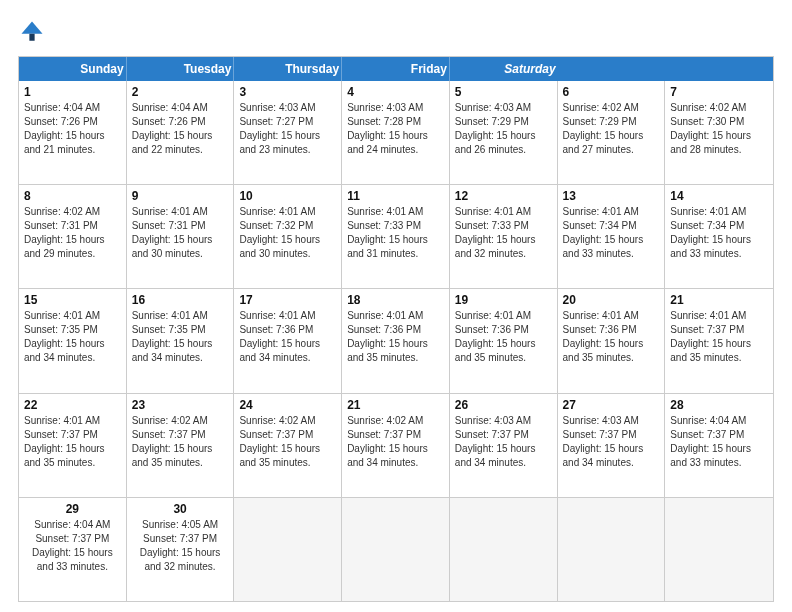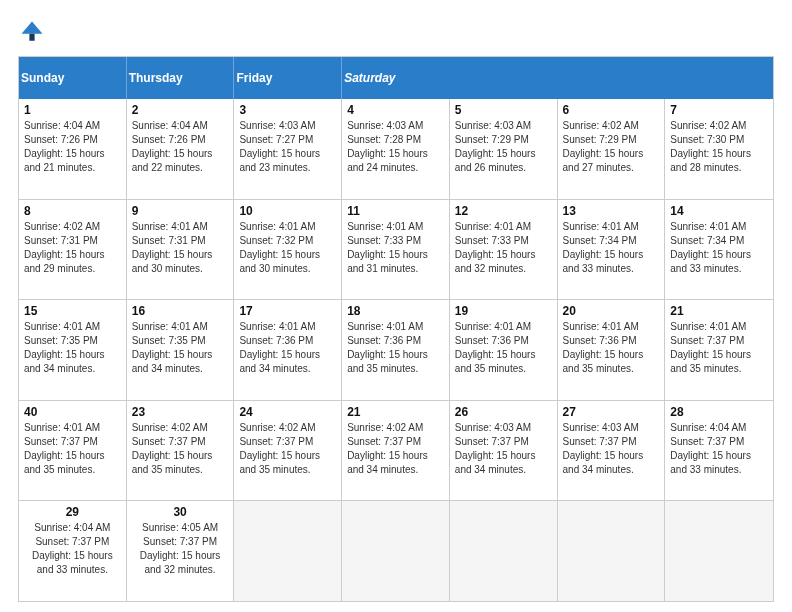--- a/index.html
+++ b/index.html
@@ -59,22 +59,22 @@
     }
     .cal-header {
       display: grid;
       grid-template-columns: repeat(7, 1fr);
       background: #2a7dc9;
     }
     .cal-header-cell {
       color: #fff;
       font-size: 12px;
       font-weight: bold;
-      text-align: left;
-      padding: 14px 2px;
+      text-align: right;
+      padding: 5px 2px;
       border-right: 1px solid rgba(255,255,255,0.3);
     }
     .cal-header-cell:last-child { border-right: none; font-style: italic; }
     .cal-body {
       flex: 1;
       display: flex;
       flex-direction: column;
     }
     .cal-row {
       display: grid;
@@ -124,20 +124,21 @@
     </div>
     <div class="title-block">
       <div class="month-title"></div>
       <div class="subtitle"></div>
     </div>
   </div>
 
   <div class="calendar">
     <div class="cal-header">
     <div class="cal-header-cell">Sunday</div>
+        <div class="cal-header-cell">Tuesday</div>
         <div class="cal-header-cell">Thursday</div>
         <div class="cal-header-cell">Friday</div>
         <div class="cal-header-cell">Saturday</div>
       </div>
     <div class="cal-body">
     <div class="cal-row">
           <div class="cal-cell">
             <span class="day-num">1</span>
             <div class="cell-text">Sunrise: 4:04 AM<br>Sunset: 7:26 PM<br>Daylight: 15 hours<br>and 21 minutes.</div>
           </div>
@@ -221,21 +222,21 @@
             <span class="day-num">20</span>
             <div class="cell-text">Sunrise: 4:01 AM<br>Sunset: 7:36 PM<br>Daylight: 15 hours<br>and 35 minutes.</div>
           </div>
           <div class="cal-cell">
             <span class="day-num">21</span>
             <div class="cell-text">Sunrise: 4:01 AM<br>Sunset: 7:37 PM<br>Daylight: 15 hours<br>and 35 minutes.</div>
           </div>
         </div>
         <div class="cal-row">
           <div class="cal-cell">
-            <span class="day-num">40</span>
+            <span class="day-num">22</span>
             <div class="cell-text">Sunrise: 4:01 AM<br>Sunset: 7:37 PM<br>Daylight: 15 hours<br>and 35 minutes.</div>
           </div>
           <div class="cal-cell">
             <span class="day-num">23</span>
             <div class="cell-text">Sunrise: 4:02 AM<br>Sunset: 7:37 PM<br>Daylight: 15 hours<br>and 35 minutes.</div>
           </div>
           <div class="cal-cell">
             <span class="day-num">24</span>
             <div class="cell-text">Sunrise: 4:02 AM<br>Sunset: 7:37 PM<br>Daylight: 15 hours<br>and 35 minutes.</div>
           </div>

